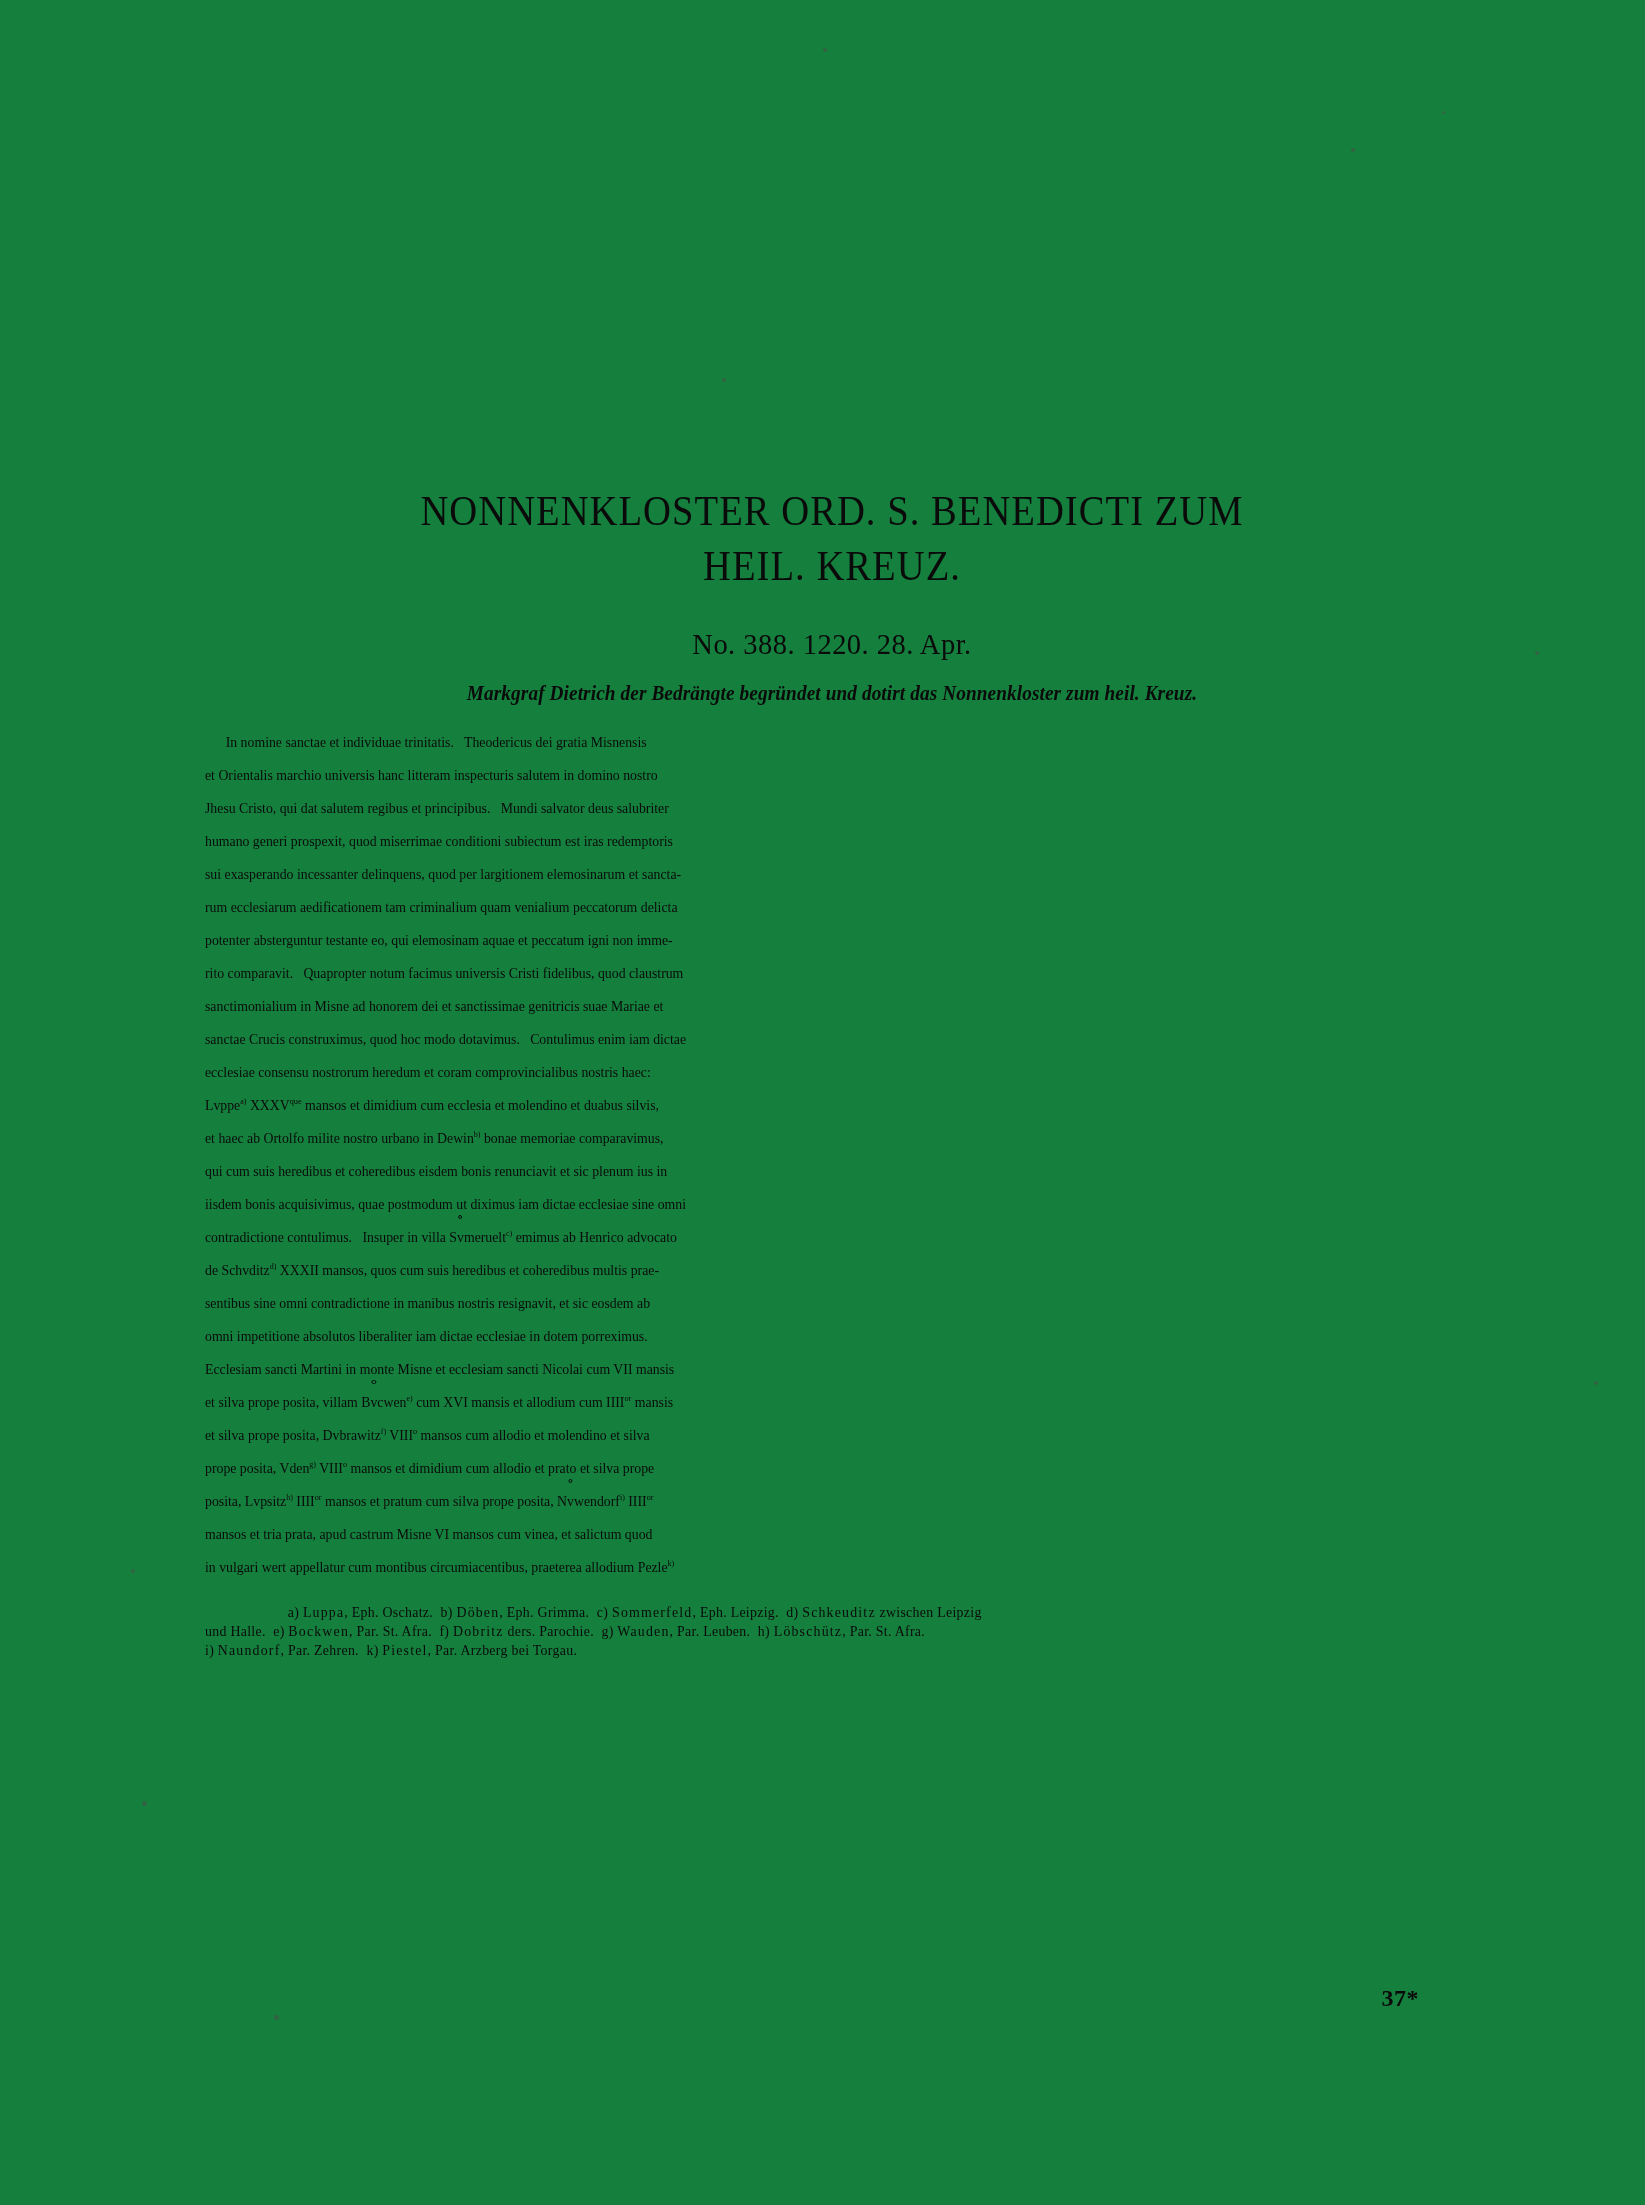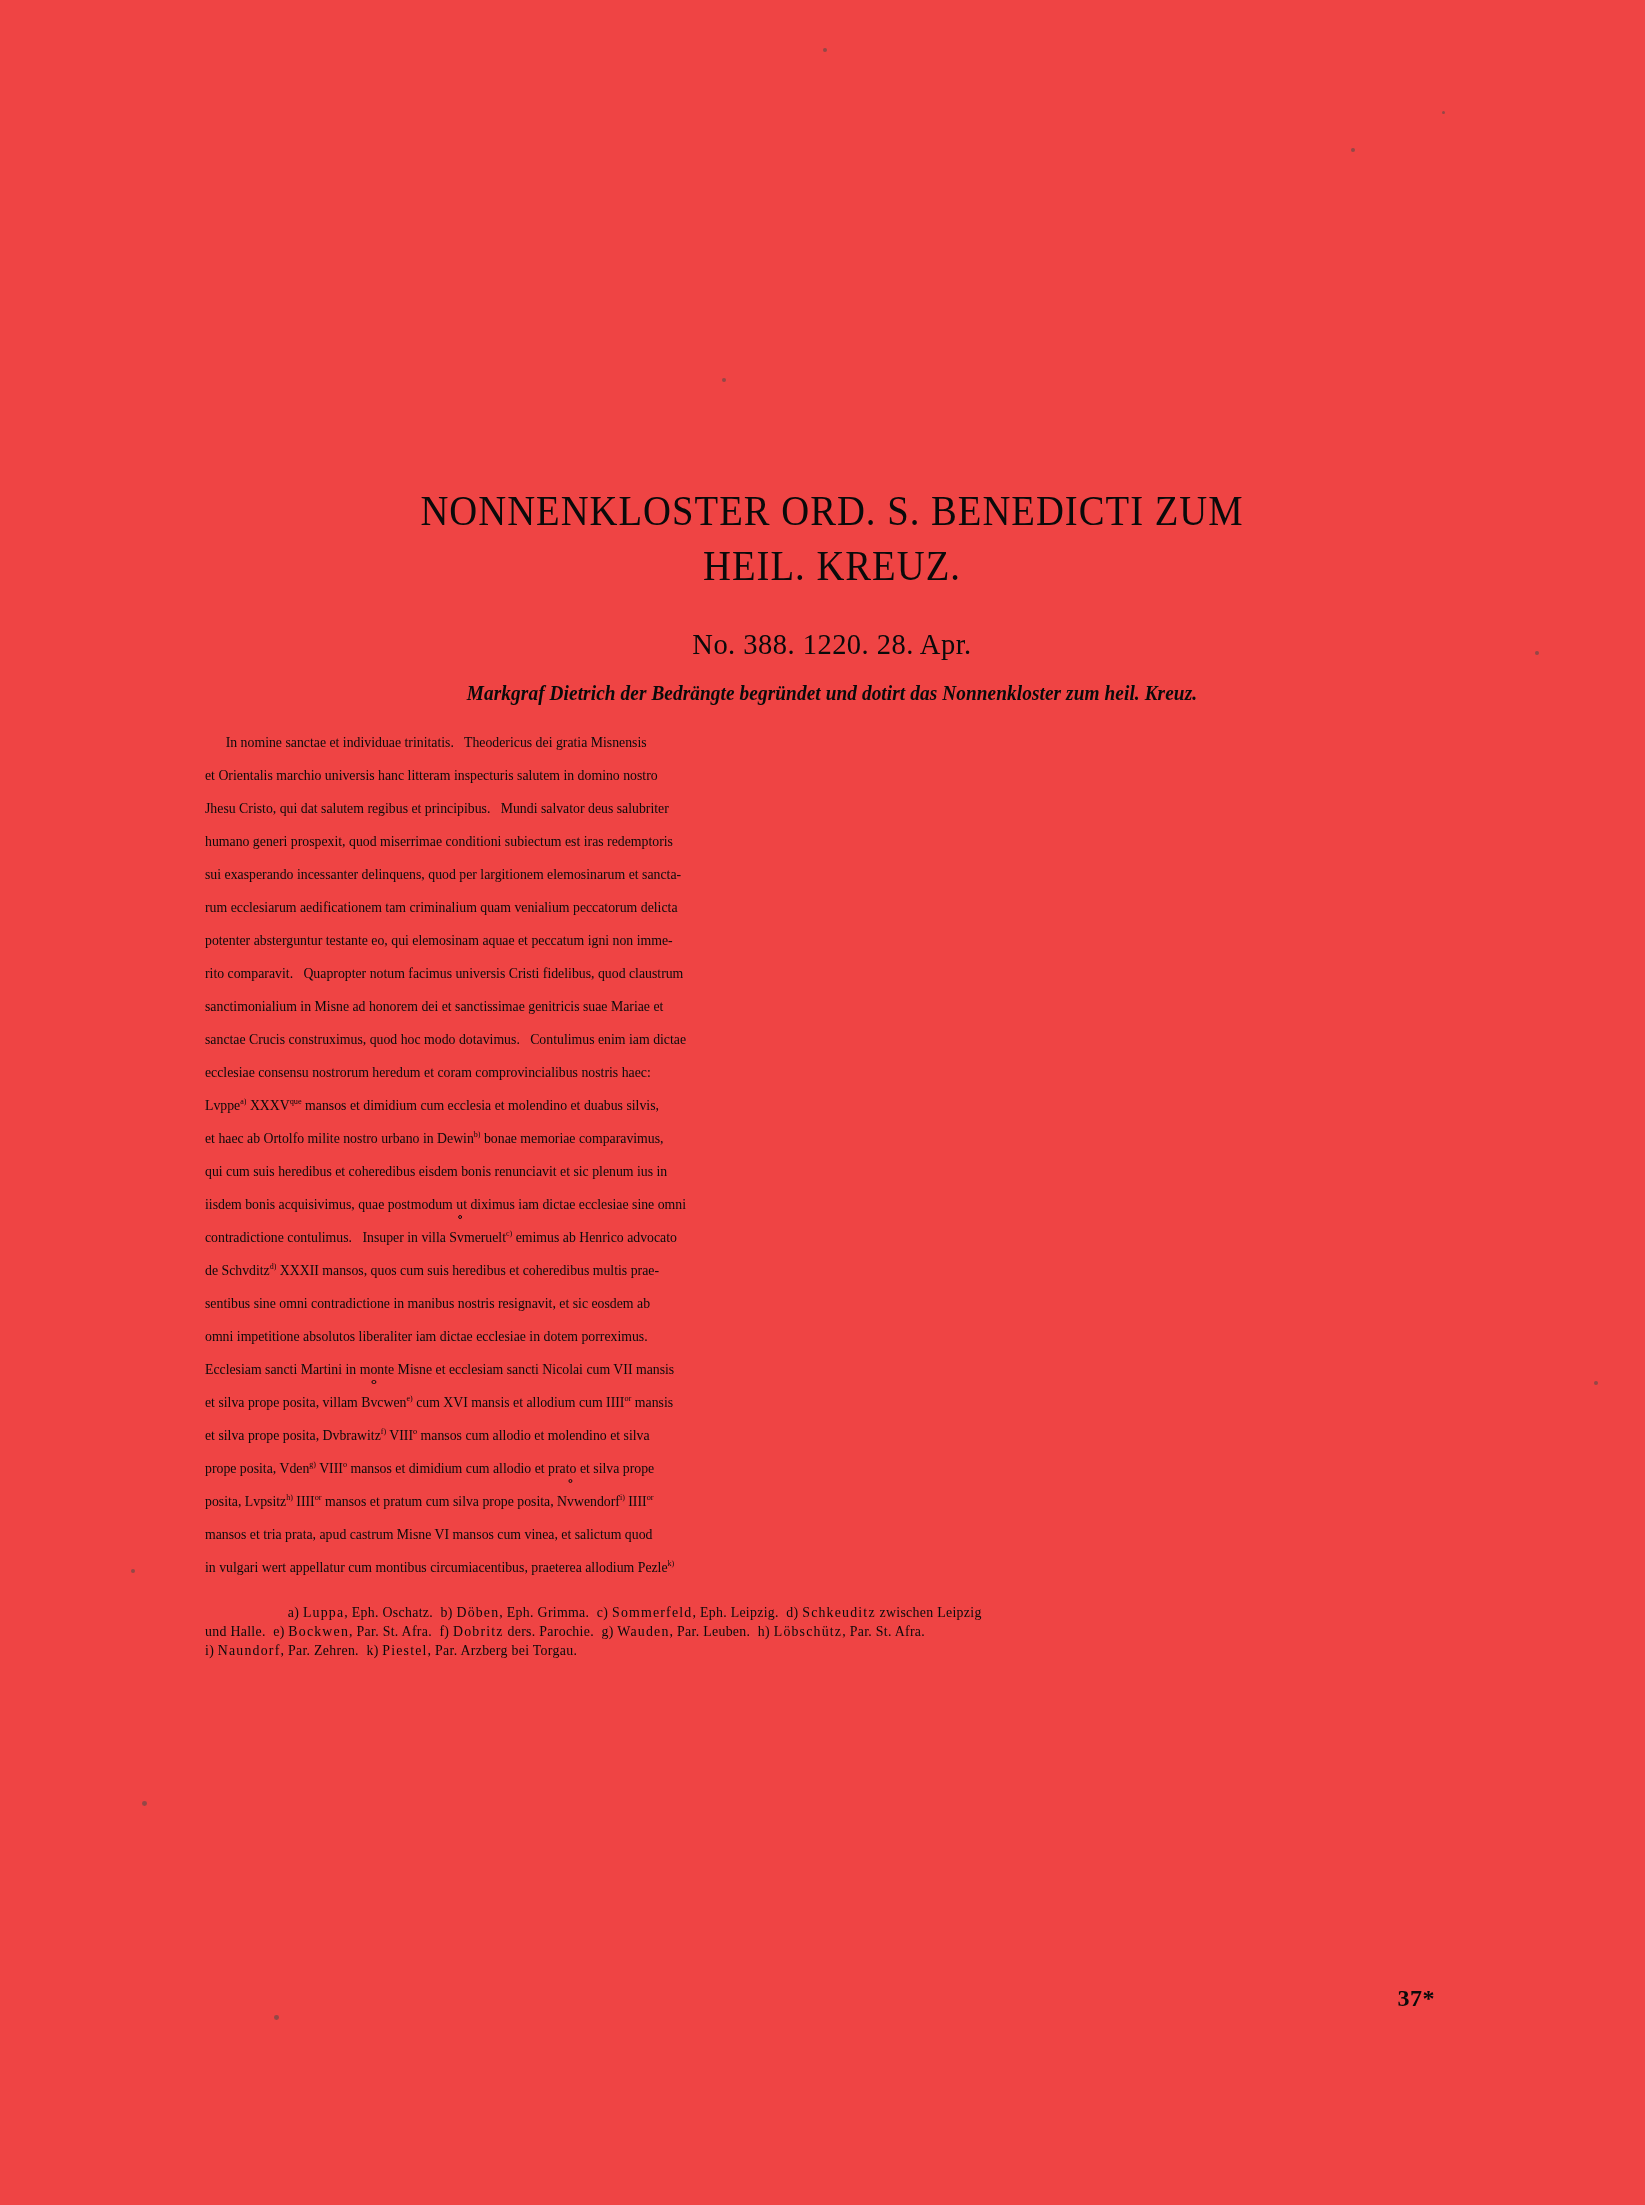--- a/index.html
+++ b/index.html
@@ -4,21 +4,21 @@
 <style>
   html, body {
     margin: 0;
     padding: 0;
     background: #ffffff;
   }
   #page {
     position: relative;
     width: 1645px;
     height: 2205px;
-    background: #ef4444;
+    background: #15803d;
     overflow: hidden;
     font-family: "Liberation Serif", "DejaVu Serif", serif;
     color: #0a0a0a;
   }
 
   
   .speck {
     position: absolute;
     background: #4a4a48;
     border-radius: 50%;
@@ -115,21 +115,21 @@
     white-space: pre;
     transform: scaleX(0.99);
     transform-origin: left center;
   }
   .footnotes .fline { height: 19px; }
   .footnotes .place { letter-spacing: 1.2px; }
 
   
   .sig-mark {
     position: absolute;
-    right: 210px;
+    right: 226px;
     top: 1985px;
     font-size: 24px;
     font-weight: 700;
     letter-spacing: 0.5px;
   }
 </style>
 </head>
 <body>
 
 <div id="page">

